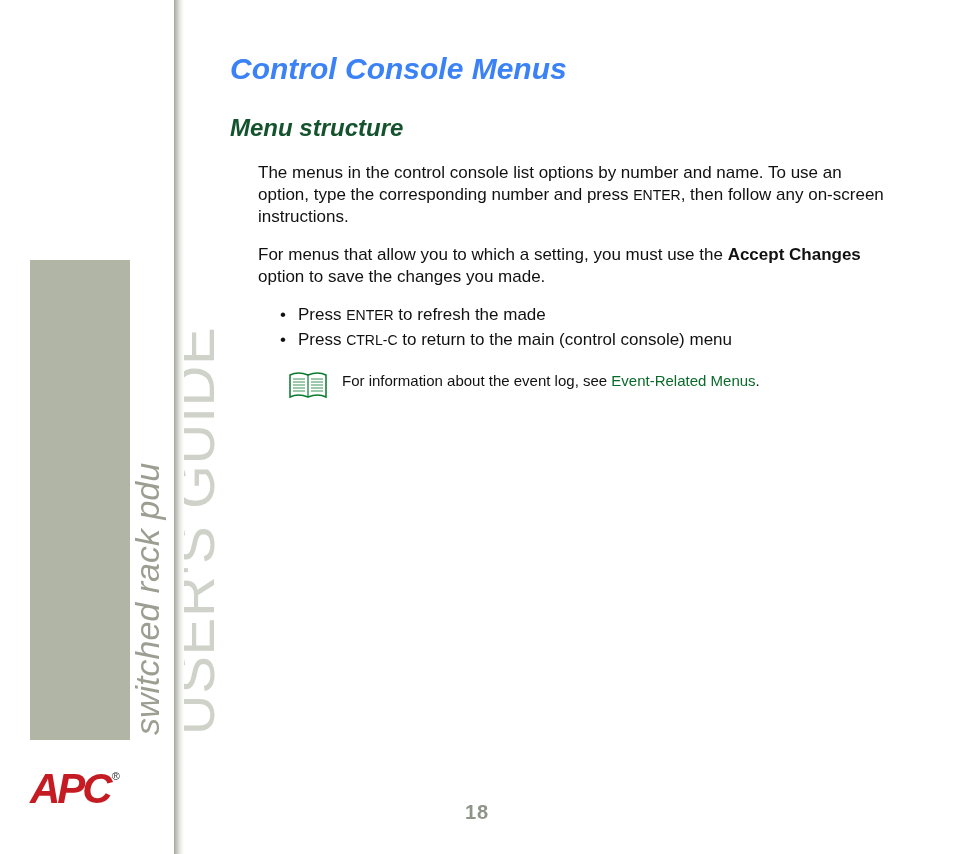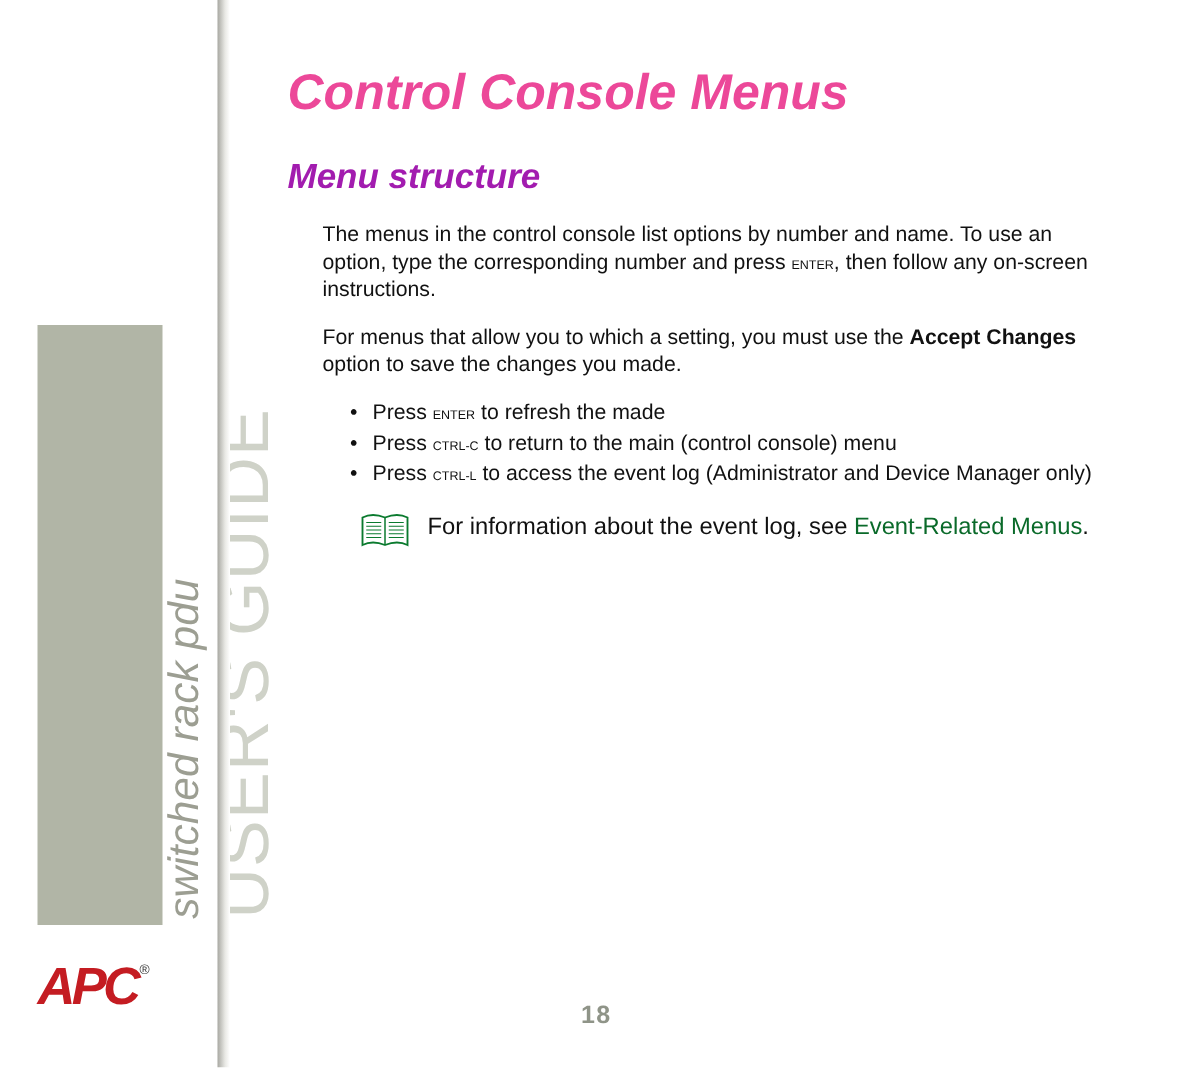--- a/index.html
+++ b/index.html
@@ -60,45 +60,45 @@
     background: linear-gradient(to right, #a8a8a2 0%, #e8e8e4 60%, #fff 100%);
   }
   .content {
     position: absolute;
     left: 230px;
     top: 52px;
     width: 660px;
   }
   .h1 {
     font-family: "Trebuchet MS", Arial, sans-serif;
-    font-size: 40px;
+    font-size: 30px;
     font-weight: bold;
     font-style: italic;
-    color: #ec4899;
+    color: #3b82f6;
     margin: 0 0 28px 0;
   }
   .h2 {
     font-family: "Trebuchet MS", Arial, sans-serif;
-    font-size: 28px;
+    font-size: 24px;
     font-weight: bold;
     font-style: italic;
-    color: #a21caf;
+    color: #14532d;
     margin: 0 0 20px 0;
   }
   .body {
     margin-left: 28px;
     font-size: 17px;
     color: #111;
     line-height: 1.3;
   }
   .para {
     margin: 0 0 16px 0;
   }
   .sc {
-    font-size: 10px;
+    font-size: 14px;
   }
   ul.bullets {
     list-style: none;
     padding: 0;
     margin: 0 0 16px 0;
   }
   ul.bullets li {
     position: relative;
     padding-left: 28px;
     margin-left: 12px;
@@ -110,21 +110,21 @@
     left: 10px;
     top: 0;
   }
   .note-row {
     display: flex;
     align-items: flex-start;
     margin-left: 30px;
     margin-top: 20px;
   }
   .note-text {
-    font-size: 19px;
+    font-size: 15px;
     color: #111;
     line-height: 1.3;
     margin-left: 14px;
     text-align: right;
   }
   .link {
     color: #0a6a2a;
   }
   .logo {
     position: absolute;
@@ -187,23 +187,20 @@
         <span>For menus that allow you to which a setting, you must use the </span><b>Accept Changes</b><span> option to save the changes you made.</span>
       </p>
 
 
       <ul class="bullets">
         <li>
           <span>Press </span><span class="sc">ENTER</span><span> to refresh the made</span>
         </li>
         <li>
           <span>Press </span><span class="sc">CTRL-C</span><span> to return to the main (control console) menu</span>
-        </li>
-        <li>
-          <span>Press </span><span class="sc">CTRL-L</span><span> to access the event log (Administrator and Device Manager only)</span>
         </li>
       </ul>
 
       <div class="note-row">
         <svg class="book-icon" width="40" height="30" viewBox="0 0 40 30">
           <path d="M2 4 Q 10 0 20 4 Q 30 0 38 4 L 38 26 Q 30 22 20 26 Q 10 22 2 26 Z" fill="#ffffff" stroke="#0a7a2e" stroke-width="1.5"></path>
           <path d="M20 4 L 20 26" stroke="#0a7a2e" stroke-width="1.2"></path>
           <line x1="5" y1="8" x2="17" y2="8" stroke="#0a7a2e" stroke-width="0.8"></line>
           <line x1="5" y1="11" x2="17" y2="11" stroke="#0a7a2e" stroke-width="0.8"></line>
           <line x1="5" y1="14" x2="17" y2="14" stroke="#0a7a2e" stroke-width="0.8"></line>

